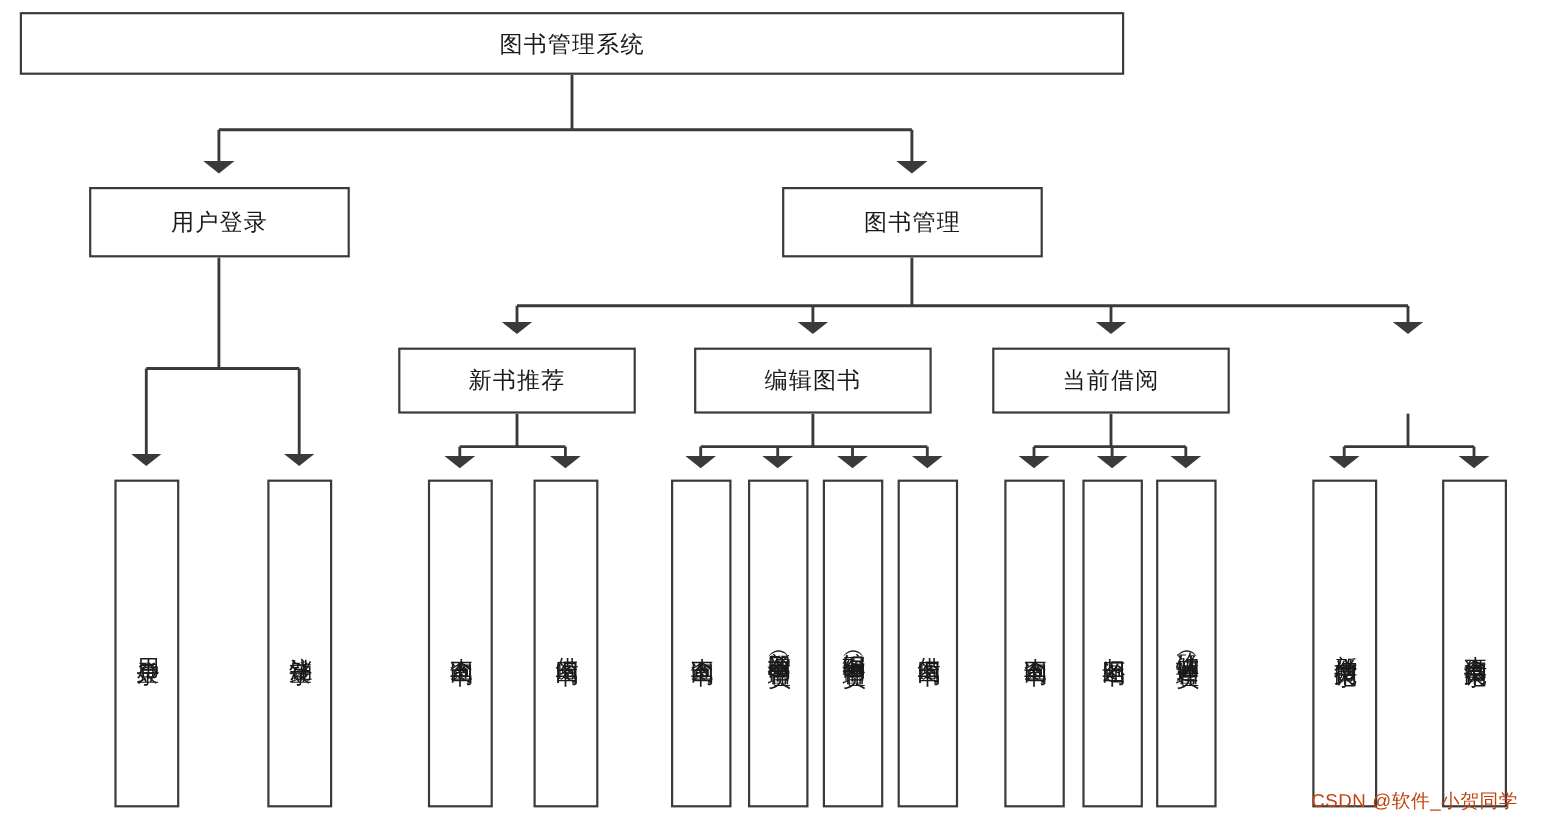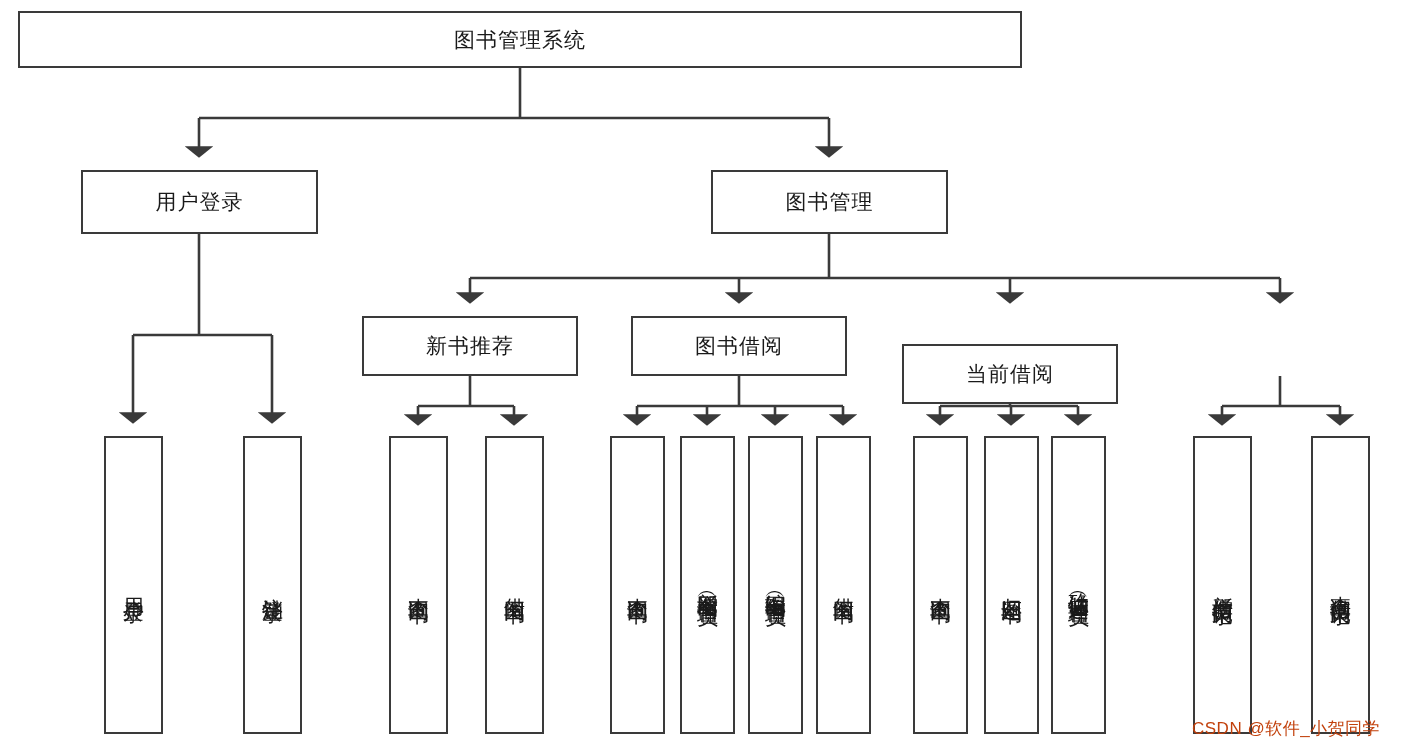--- a/index.html
+++ b/index.html
@@ -123,23 +123,23 @@
     <span>用户登录</span>
   </div>
   <div class="node h" style="left:362px;top:316px;width:216px;height:60px;">
     <span>新书推荐</span>
   </div>
 
   <div class="node h" style="left:711px;top:170px;width:237px;height:64px;">
     <span>图书管理</span>
   </div>
   <div class="node h" style="left:631px;top:316px;width:216px;height:60px;">
-    <span>图书借阅</span>
+    <span>编辑图书</span>
   </div>
-  <div class="node h" style="left:902px;top:316px;width:216px;height:60px;margin-top:28px;">
+  <div class="node h" style="left:902px;top:316px;width:216px;height:60px;">
     <span>当前借阅</span>
   </div>
 
   <div class="node v" style="left:104px;top:436px;width:59px;height:298px;">
     <span class="vtext">用户登录</span>
   </div>
   <div class="node v" style="left:243px;top:436px;width:59px;height:298px;">
     <span class="vtext">注销登录</span>
   </div>
 

